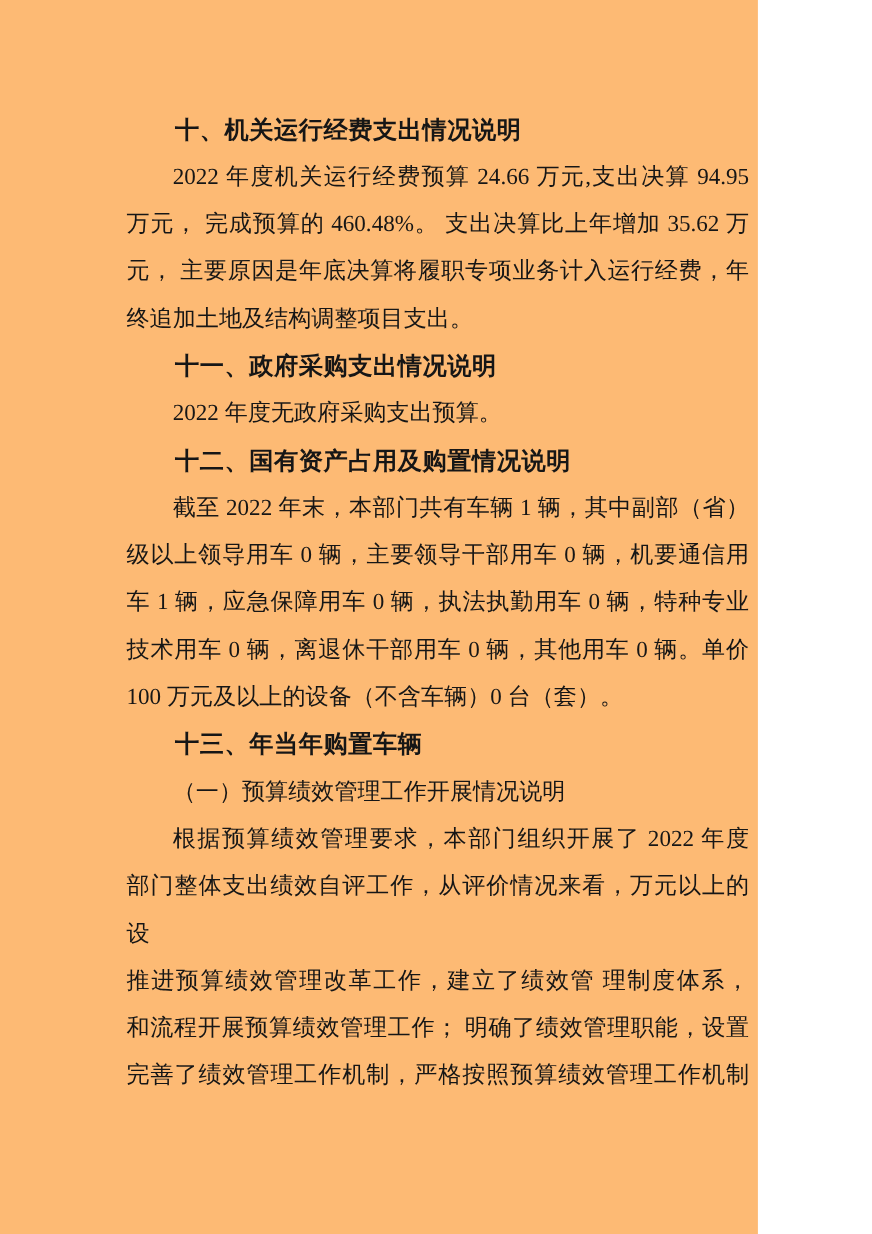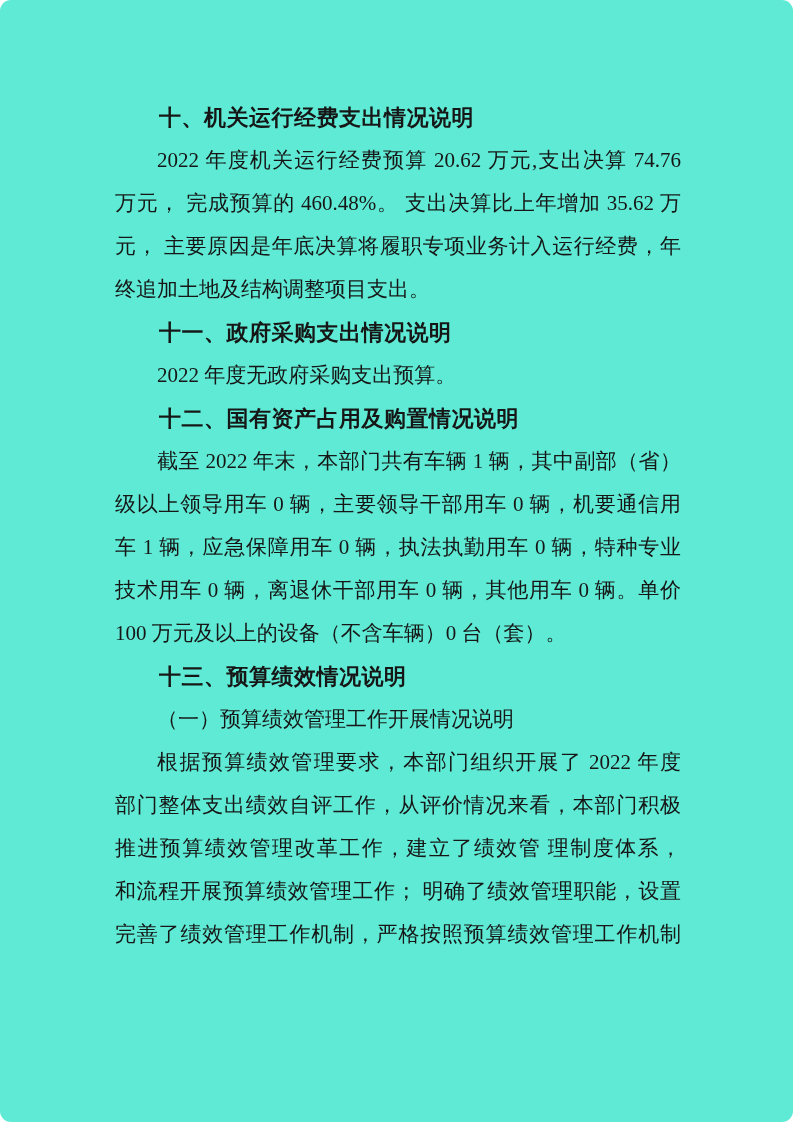--- a/index.html
+++ b/index.html
@@ -2,26 +2,25 @@
 <html><head>
 <meta charset="utf-8">
 <style>
   html, body {
     margin: 0;
     padding: 0;
     background: #ffffff;
   }
   .page {
     position: relative;
-    width: 793px;
+    width: 689px;
     height: 1122px;
-    background: #5eead4;
+    background: #fdba74;
     color: #161616;
     overflow: hidden;
-    border-radius: 11px;
   }
   .content {
     position: absolute;
     left: 115px;
     top: 96px;
     width: 566px;
     font-family: "Liberation Serif", "DejaVu Serif", serif;
     font-size: 21px;
     line-height: 43px;
     color: #161616;
@@ -46,42 +45,42 @@
     text-indent: 2em;
   }
 </style>
 </head>
 <body>
 
 <div class="page">
   <div class="content" id="content">
       <div class="heading">十、机关运行经费支出情况说明</div>
       <div class="para">
-        <div class="line">2022 年度机关运行经费预算 20.62 万元,支出决算 74.76</div>
+        <div class="line">2022 年度机关运行经费预算 24.66 万元,支出决算 94.95</div>
         <div class="line">万元， 完成预算的 460.48%。 支出决算比上年增加 35.62 万</div>
         <div class="line">元， 主要原因是年底决算将履职专项业务计入运行经费，年</div>
         <div class="line last">终追加土地及结构调整项目支出。</div>
       </div>
       <div class="heading">十一、政府采购支出情况说明</div>
       <div class="para">
         <div class="line last">2022 年度无政府采购支出预算。</div>
       </div>
       <div class="heading">十二、国有资产占用及购置情况说明</div>
       <div class="para">
         <div class="line">截至 2022 年末，本部门共有车辆 1 辆，其中副部（省）</div>
         <div class="line">级以上领导用车 0 辆，主要领导干部用车 0 辆，机要通信用</div>
         <div class="line">车 1 辆，应急保障用车 0 辆，执法执勤用车 0 辆，特种专业</div>
         <div class="line">技术用车 0 辆，离退休干部用车 0 辆，其他用车 0 辆。单价</div>
         <div class="line last">100 万元及以上的设备（不含车辆）0 台（套）。</div>
       </div>
-      <div class="heading">十三、预算绩效情况说明</div>
+      <div class="heading">十三、年当年购置车辆</div>
       <div class="para">
         <div class="line last">（一）预算绩效管理工作开展情况说明</div>
       </div>
       <div class="para">
         <div class="line">根据预算绩效管理要求，本部门组织开展了 2022 年度</div>
-        <div class="line">部门整体支出绩效自评工作，从评价情况来看，本部门积极</div>
+        <div class="line">部门整体支出绩效自评工作，从评价情况来看，万元以上的设</div>
         <div class="line">推进预算绩效管理改革工作，建立了绩效管 理制度体系，</div>
         <div class="line">和流程开展预算绩效管理工作； 明确了绩效管理职能，设置</div>
         <div class="line">完善了绩效管理工作机制，严格按照预算绩效管理工作机制</div>
       </div>
     </div>
 </div>
 
 </body></html>

